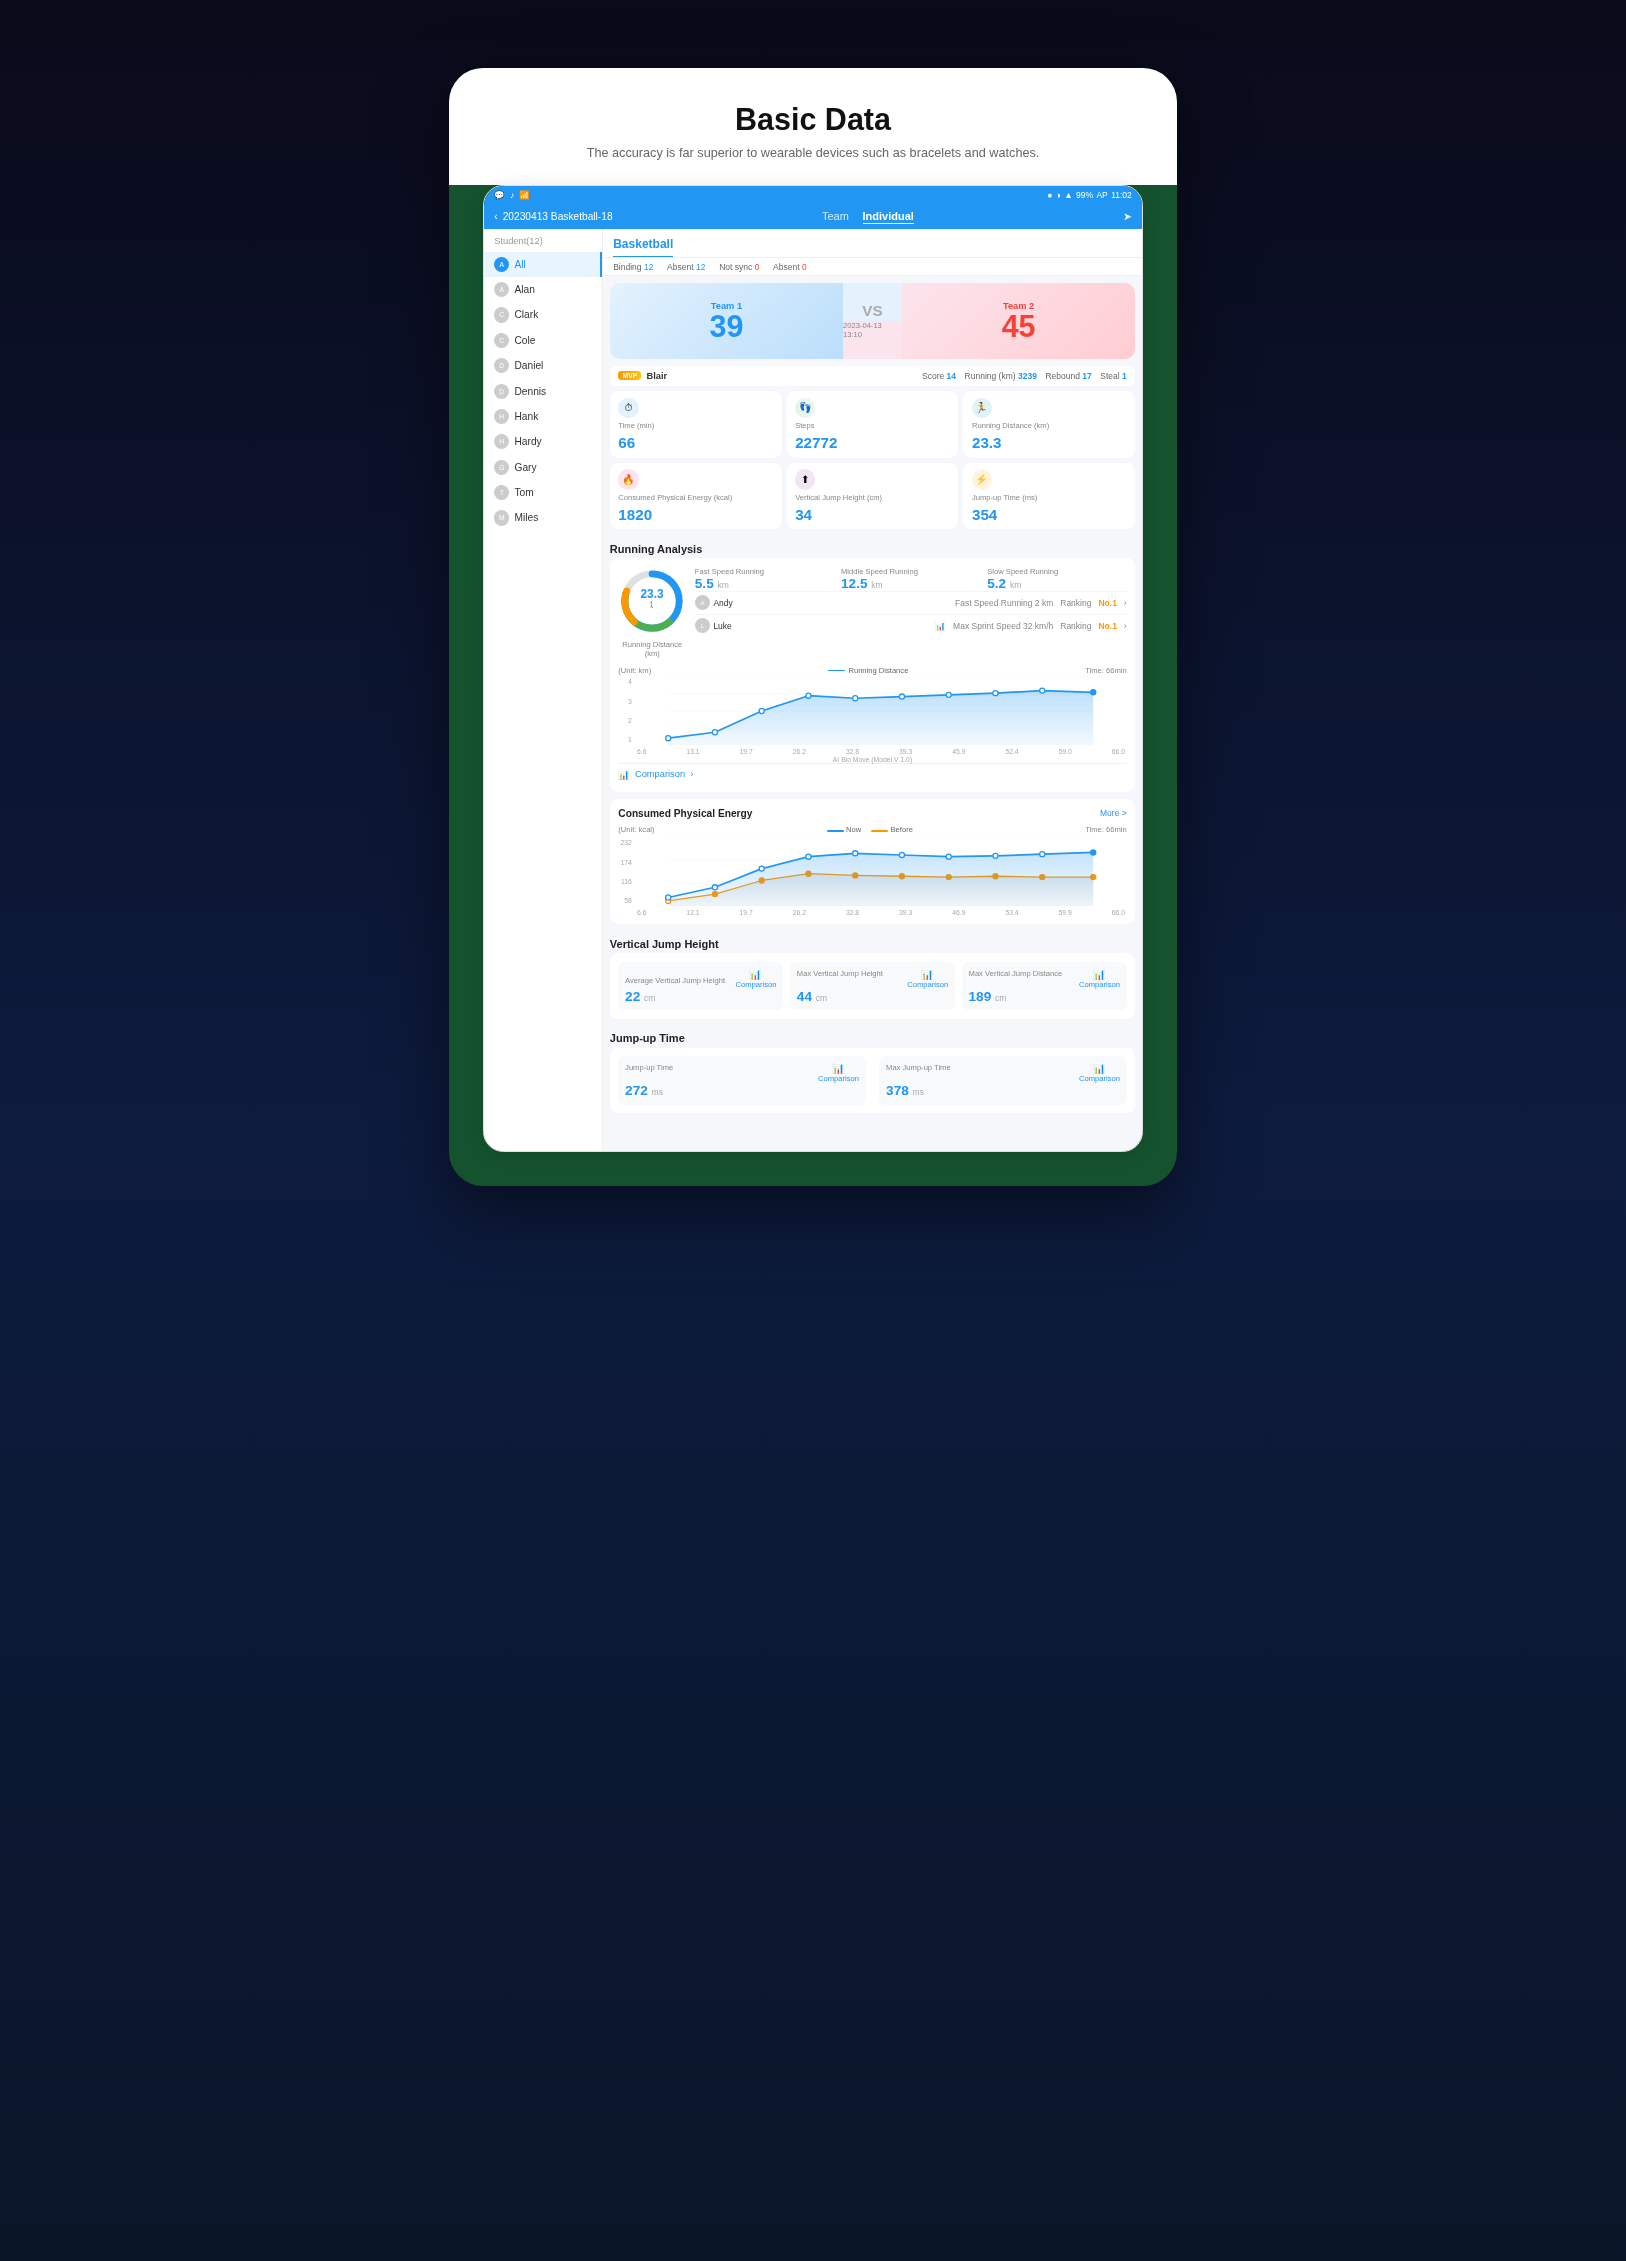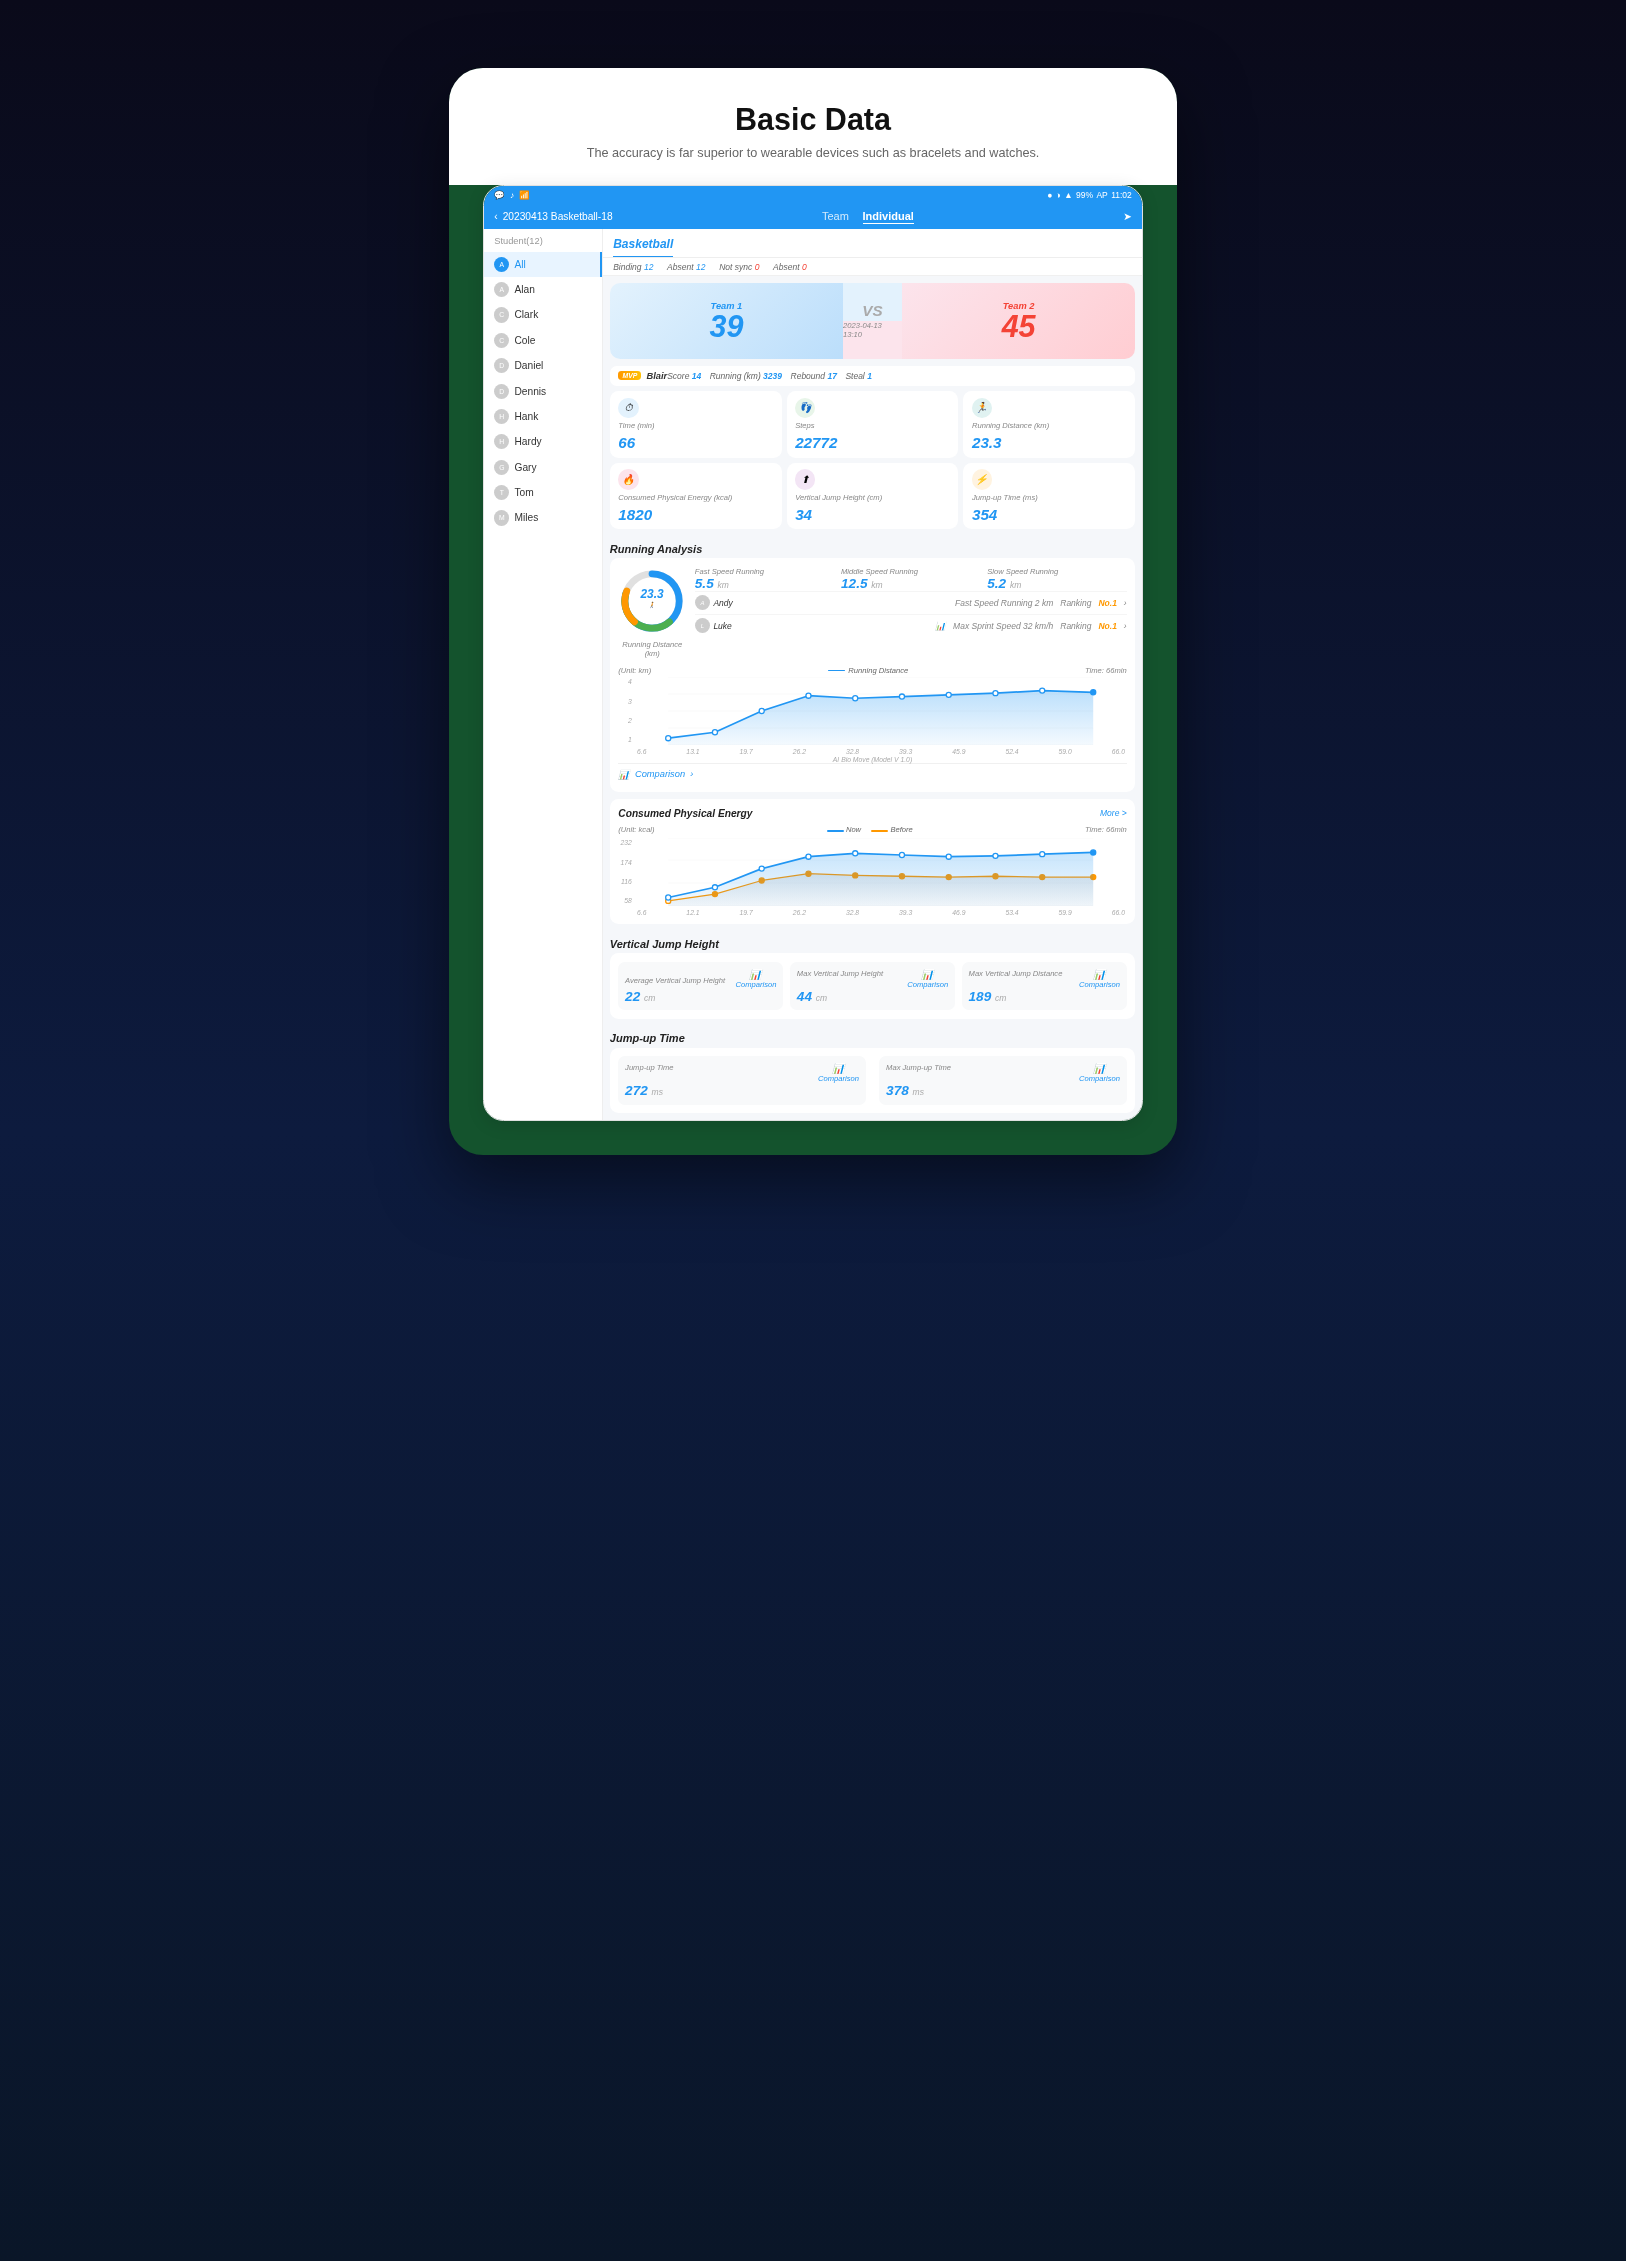--- a/index.html
+++ b/index.html
@@ -113,22 +113,21 @@
       font-size: 6.8px;
       color: #fff;
       flex-shrink: 0;
     }
     .avatar-blue { background: #2196F3; }
     
     .content-area {
       flex: 1;
       overflow: hidden;
       background: #f5f7fa;
-      padding-bottom: 0;
-      font-style: italic;
+      padding-bottom: 31px;
     }
     
     .content-tabs {
       background: #fff;
       padding: 6.8px 10.2px 0;
       border-bottom: 0.8px solid #eee;
     }
     .tab-title {
       font-size: 12px;
       font-weight: 600;
@@ -192,20 +191,21 @@
     .vs-text { font-size: 15.2px; font-weight: 800; color: #aaa; }
     .match-date { font-size: 7.6px; color: #888; }
     
     .mvp-row {
       margin: 0 6.8px 5.1px;
       background: #fff;
       border-radius: 6.8px;
       padding: 5.1px 8.5px;
       display: flex;
       align-items: center;
+      justify-content: space-between;
       font-size: 8.5px;
     }
     .mvp-badge {
       background: linear-gradient(90deg, #ff9800, #ffc107);
       color: #fff;
       font-size: 6.8px;
       font-weight: 700;
       padding: 0.8px 4.2px;
       border-radius: 3.4px;
       margin-right: 5.1px;

